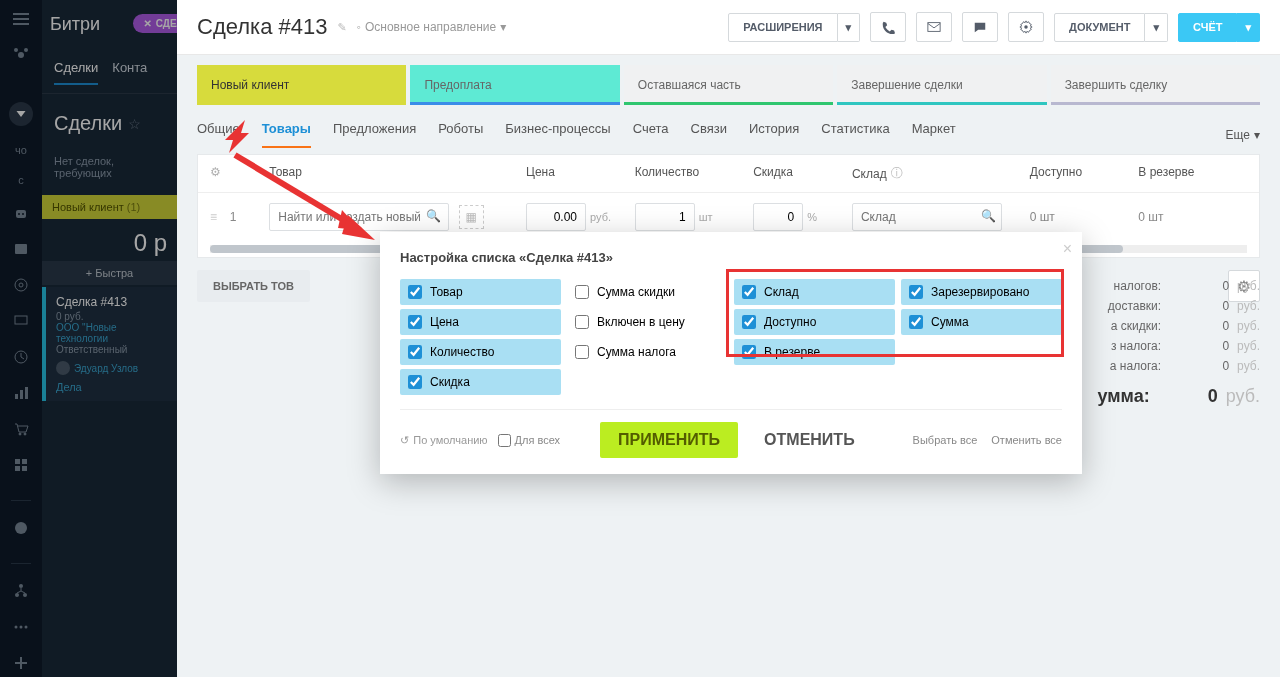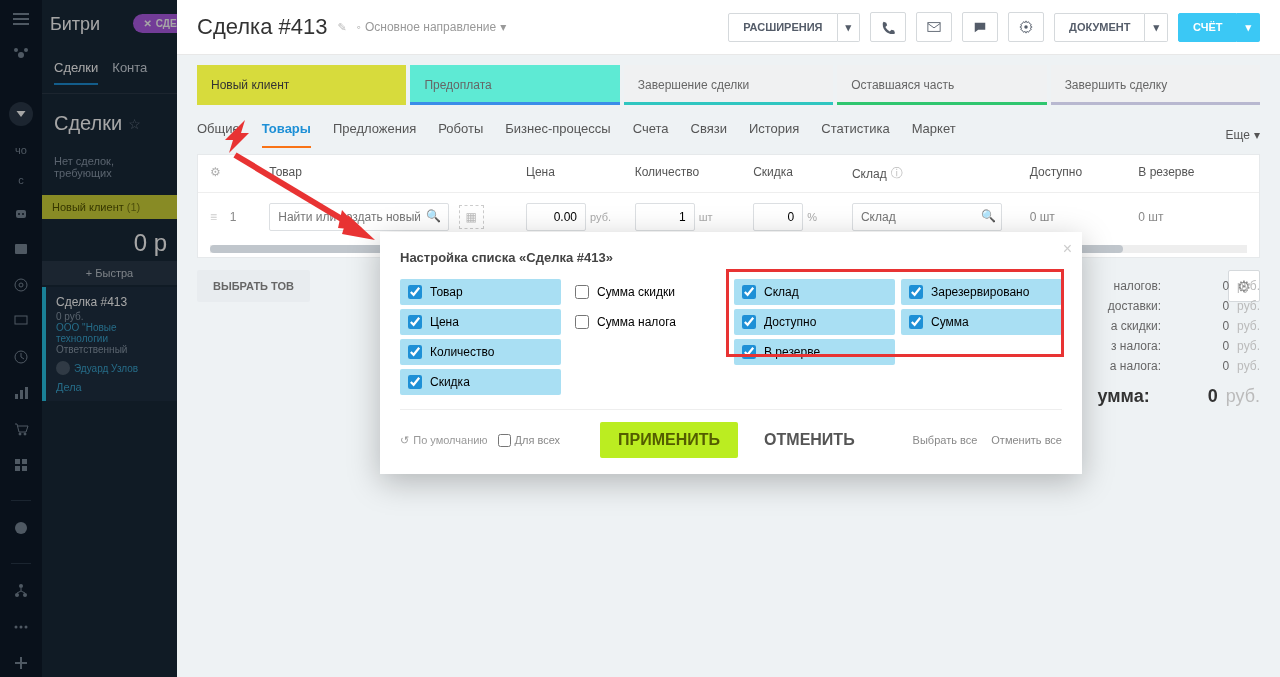--- a/index.html
+++ b/index.html
@@ -320,22 +320,22 @@
     </div>
     <div class="split-group">
       <button class="btn blue">СЧЁТ</button>
       <button class="btn blue split">▾</button>
     </div>
   </div>
 
   <div class="stage-bar">
     <div class="stage s1">Новый клиент</div>
     <div class="stage s2">Предоплата</div>
+    <div class="stage s3">Оставшаяся часть</div>
     <div class="stage s4">Завершение сделки</div>
-    <div class="stage s3">Оставшаяся часть</div>
     <div class="stage s5">Завершить сделку</div>
   </div>
 
   <div class="content-tabs">
     <span class="tab">Общие</span>
     <span class="tab active">Товары</span>
     <span class="tab">Предложения</span>
     <span class="tab">Роботы</span>
     <span class="tab">Бизнес-процессы</span>
     <span class="tab">Счета</span>
@@ -455,20 +455,24 @@
           <span>Скидка</span>
         </label>
       </div>
     <div class="col" id="mcol2">
         <label class="opt">
           <input type="checkbox" style="">
           <span>Сумма скидки</span>
         </label>
         <label class="opt">
           <input type="checkbox" style="">
+          <span>Включен в цену</span>
+        </label>
+        <label class="opt">
+          <input type="checkbox" style="">
           <span>Сумма налога</span>
         </label>
       </div>
     <div class="col" id="mcol3">
         <label class="opt checked">
           <input type="checkbox" checked="" style="">
           <span>Склад</span>
         </label>
         <label class="opt checked">
           <input type="checkbox" checked="" style="">

